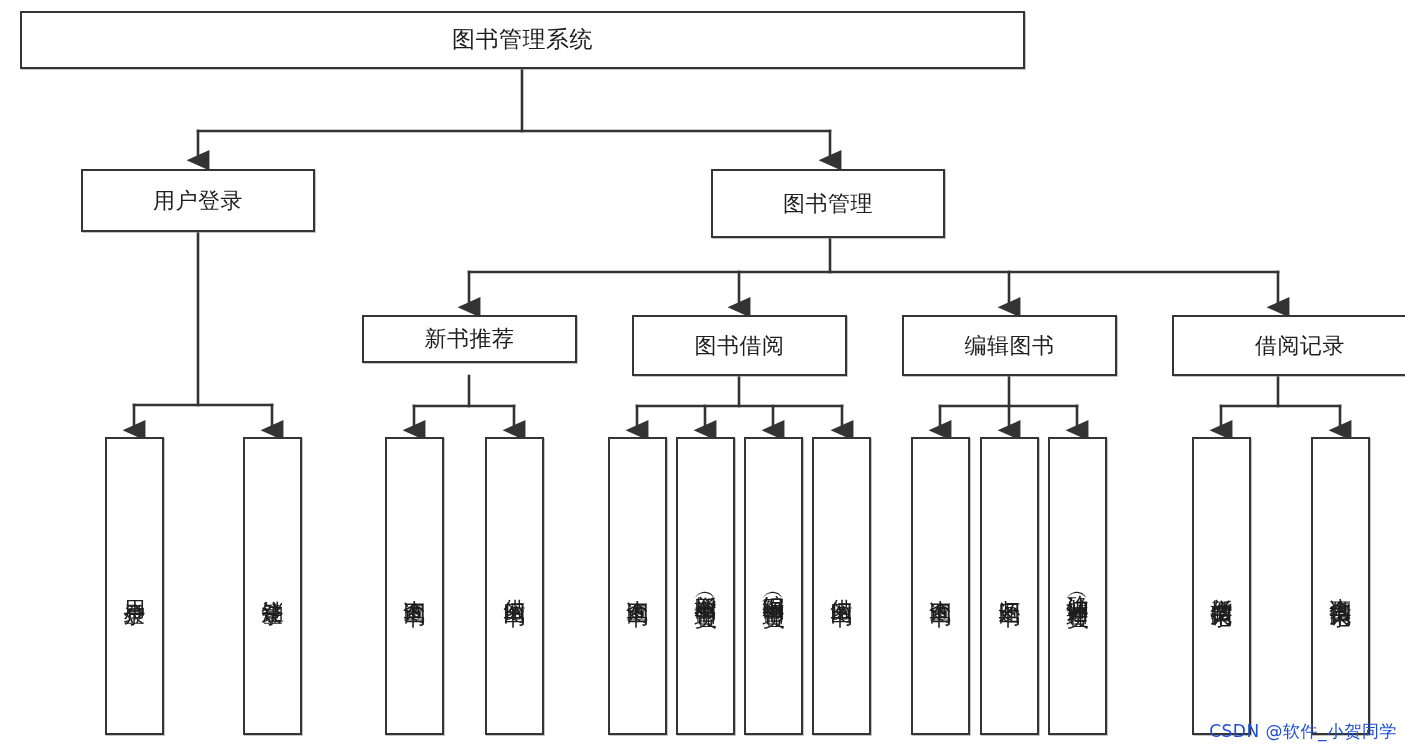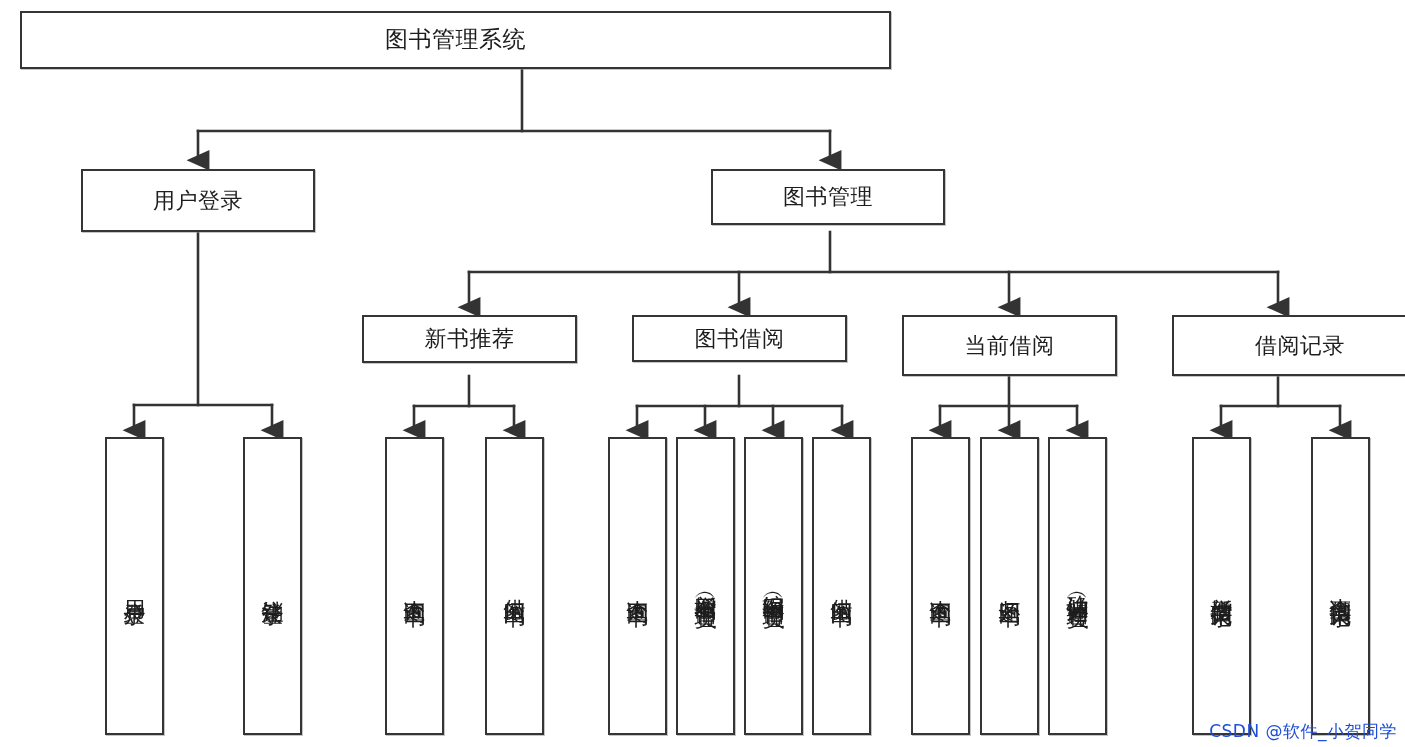--- a/index.html
+++ b/index.html
@@ -120,39 +120,39 @@
       <path d="M1009,406 L1009,430" marker-end="url(#arrow)"></path>
       <path d="M1077,406 L1077,430" marker-end="url(#arrow)"></path>
 
       <path d="M1278,376 L1278,406"></path>
       <path d="M1221,406 L1340,406"></path>
       <path d="M1221,406 L1221,430" marker-end="url(#arrow)"></path>
       <path d="M1340,406 L1340,430" marker-end="url(#arrow)"></path>
     </g>
   </svg>
 
-  <div class="node horiz root" style="left:20px; top:11px; width:871px; height:58px;">
+  <div class="node horiz root" style="left:20px; top:11px; width:1005px; height:58px;">
     <span class="node-label">图书管理系统</span>
   </div>
 
   <div class="node horiz" style="left:81px; top:169px; width:234px; height:63px;">
     <span class="node-label">用户登录</span>
   </div>
-  <div class="node horiz" style="left:711px; top:169px; width:234px; height:56px;">
+  <div class="node horiz" style="left:711px; top:169px; width:234px; height:69px;">
     <span class="node-label">图书管理</span>
   </div>
 
   <div class="node horiz" style="left:362px; top:315px; width:215px; height:48px;">
     <span class="node-label">新书推荐</span>
   </div>
-  <div class="node horiz" style="left:632px; top:315px; width:215px; height:47px;">
+  <div class="node horiz" style="left:632px; top:315px; width:215px; height:61px;">
     <span class="node-label">图书借阅</span>
   </div>
   <div class="node horiz" style="left:902px; top:315px; width:215px; height:61px;">
-    <span class="node-label">当前借阅</span>
+    <span class="node-label">编辑图书</span>
   </div>
   <div class="node horiz" style="left:1172px; top:315px; width:256px; height:61px;">
     <span class="node-label">借阅记录</span>
   </div>
 
   <div class="node vert" style="left:105px; top:437px; width:59px; height:298px;">
     <span class="node-label">用户登录</span>
   </div>
   <div class="node vert" style="left:243px; top:437px; width:59px; height:298px;">
     <span class="node-label">注销登录</span>

